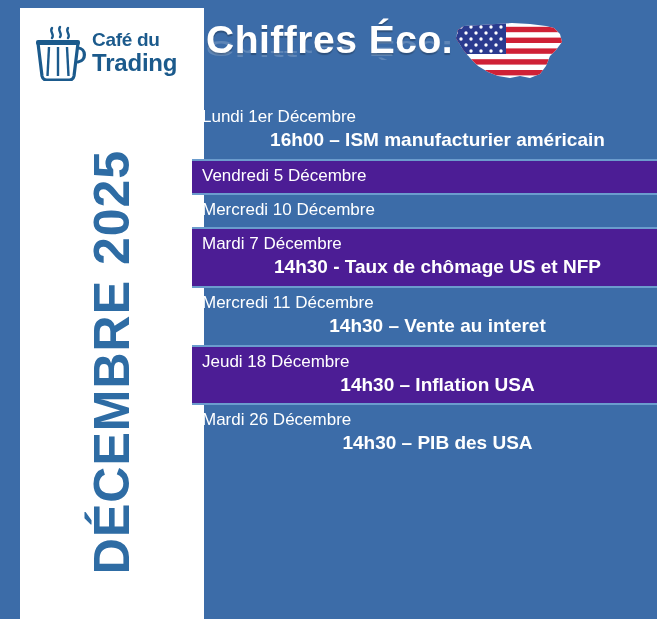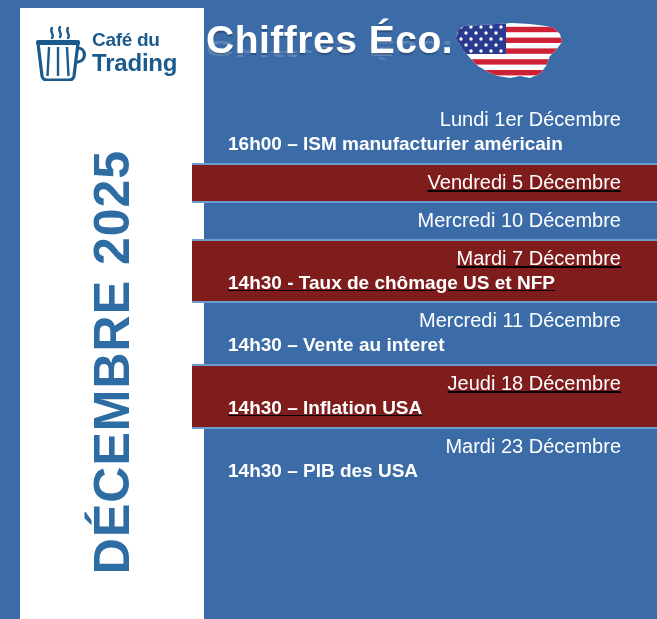--- a/index.html
+++ b/index.html
@@ -126,32 +126,31 @@
     height: 517px;
   }
   .row {
     position: relative;
     box-sizing: border-box;
     padding: 4px 10px 6px 10px;
     border-bottom: 2px solid #6b9ccd;
   }
   .row:last-child { border-bottom: none; }
   .row.alt {
-    background: #7f1d1d;
-    text-decoration: underline;
+    background: #4c1d95;
   }
   .row-date {
-    text-align: right;
+    text-align: left;
     color: #ffffff;
-    font-size: 20px;
+    font-size: 17px;
     line-height: 1.3;
     padding-right: 26px;
   }
   .row-event {
-    text-align: left;
+    text-align: center;
     color: #ffffff;
     font-size: 19px;
     font-weight: bold;
     line-height: 1.3;
     padding-left: 26px;
   }
 </style>
 </head>
 <body>
 
@@ -273,18 +272,18 @@
       <div class="row-date">Mercredi 11 Décembre</div>
       <div class="row-event">14h30 – Vente au interet</div>
     </div>
 
     <div class="row alt">
       <div class="row-date">Jeudi 18 Décembre</div>
       <div class="row-event">14h30 – Inflation USA</div>
     </div>
 
     <div class="row">
-      <div class="row-date">Mardi 23 Décembre</div>
+      <div class="row-date">Mardi 26 Décembre</div>
       <div class="row-event">14h30 – PIB des USA</div>
     </div>
 
   </div>
 </div>
 
 </body></html>

